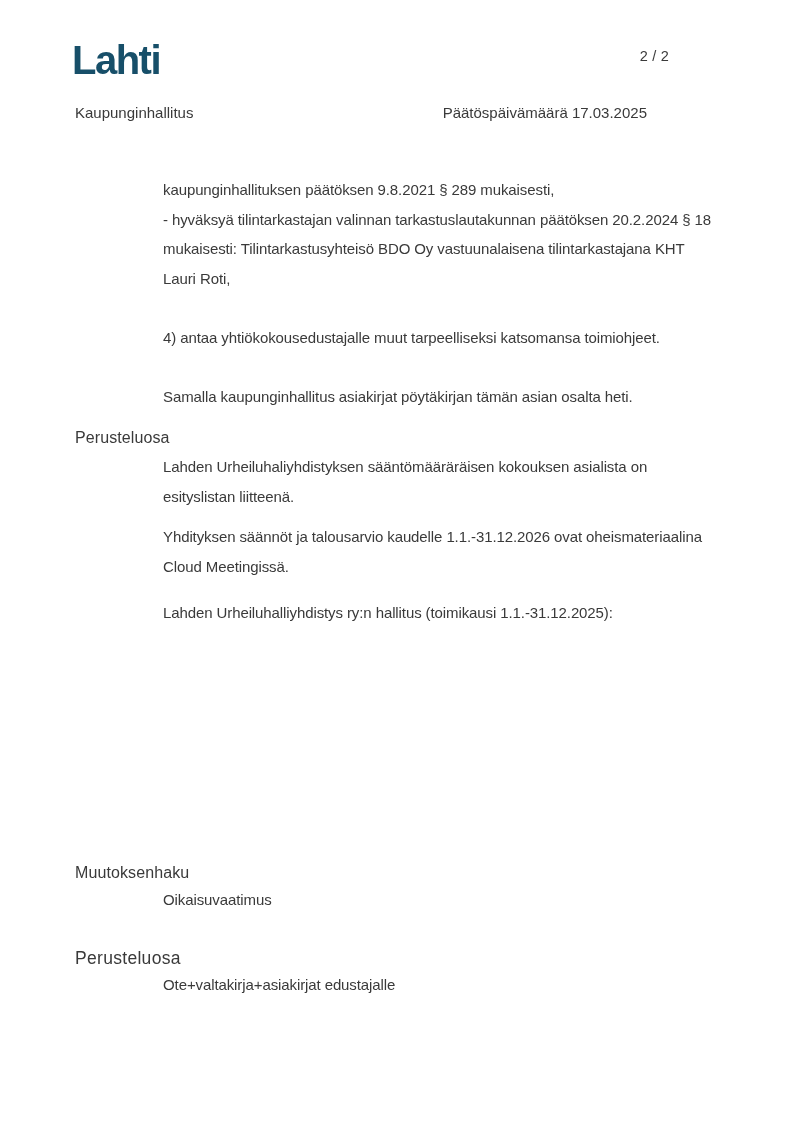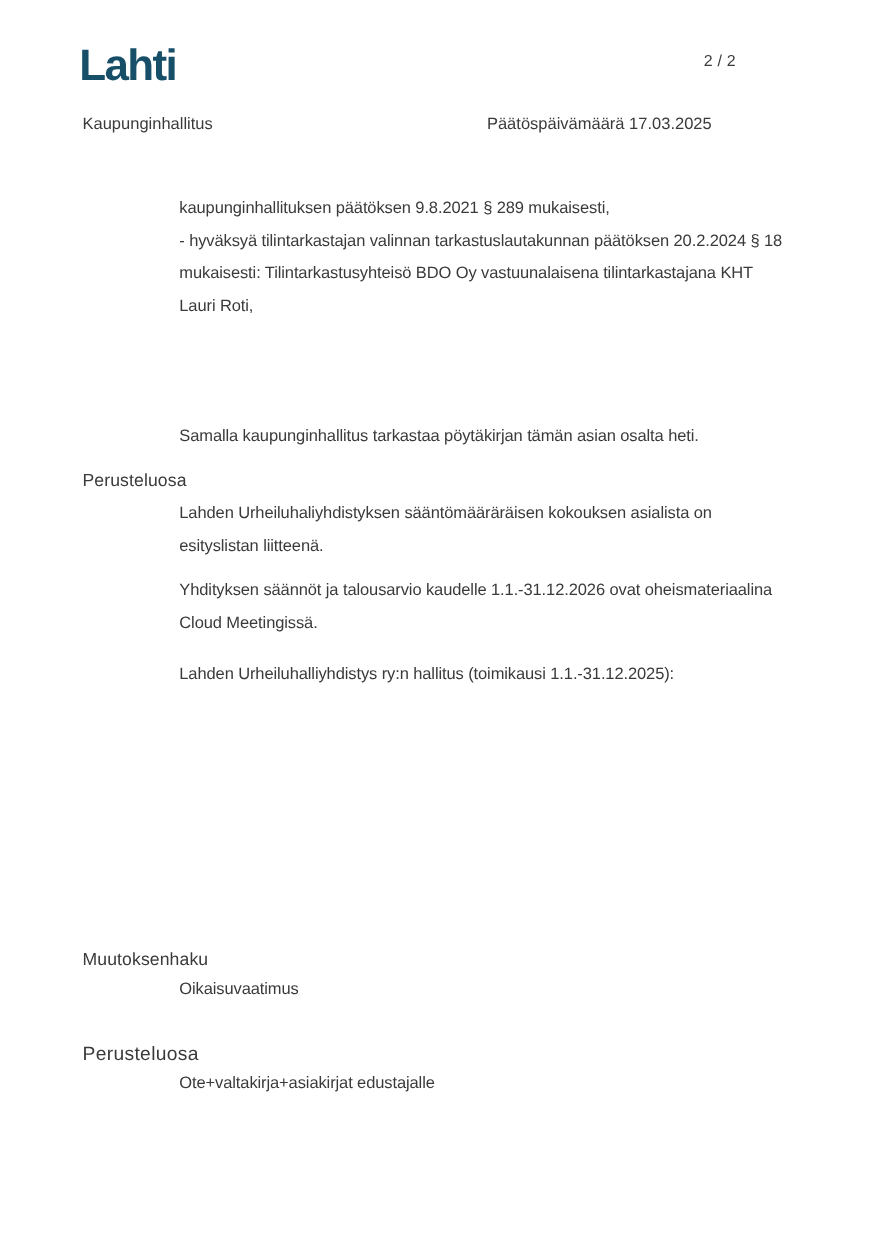--- a/index.html
+++ b/index.html
@@ -87,22 +87,23 @@
   <div class="abs header-row">
     <span>Kaupunginhallitus</span>
     <span>Päätöspäivämäärä 17.03.2025</span>
   </div>
 
   <div class="abs bodytext indent p1">kaupunginhallituksen päätöksen 9.8.2021 § 289 mukaisesti,
 - hyväksyä tilintarkastajan valinnan tarkastuslautakunnan päätöksen 20.2.2024 § 18
 mukaisesti: Tilintarkastusyhteisö BDO Oy vastuunalaisena tilintarkastajana KHT
 Lauri Roti,</div>
 
+  <div class="abs bodytext indent p2">4) antaa yhtiökokousedustajalle muut tarpeelliseksi katsomansa toimiohjeet.</div>
 
-  <div class="abs bodytext indent p3">Samalla kaupunginhallitus tarkastaa pöytäkirjan tämän asian osalta heti.</div>
+  <div class="abs bodytext indent p3">Samalla kaupunginhallitus asiakirjat pöytäkirjan tämän asian osalta heti.</div>
 
   <div class="abs section-heading h-perusteluosa">Perusteluosa</div>
 
   <div class="abs bodytext indent p4">Lahden Urheiluhaliyhdistyksen sääntömääräräisen kokouksen asialista on
 esityslistan liitteenä.</div>
 
   <div class="abs bodytext indent p5">Yhdityksen säännöt ja talousarvio kaudelle 1.1.-31.12.2026  ovat oheismateriaalina
 Cloud Meetingissä.</div>
 
   <div class="abs bodytext indent p6">Lahden Urheiluhalliyhdistys ry:n hallitus (toimikausi 1.1.-31.12.2025):</div>

